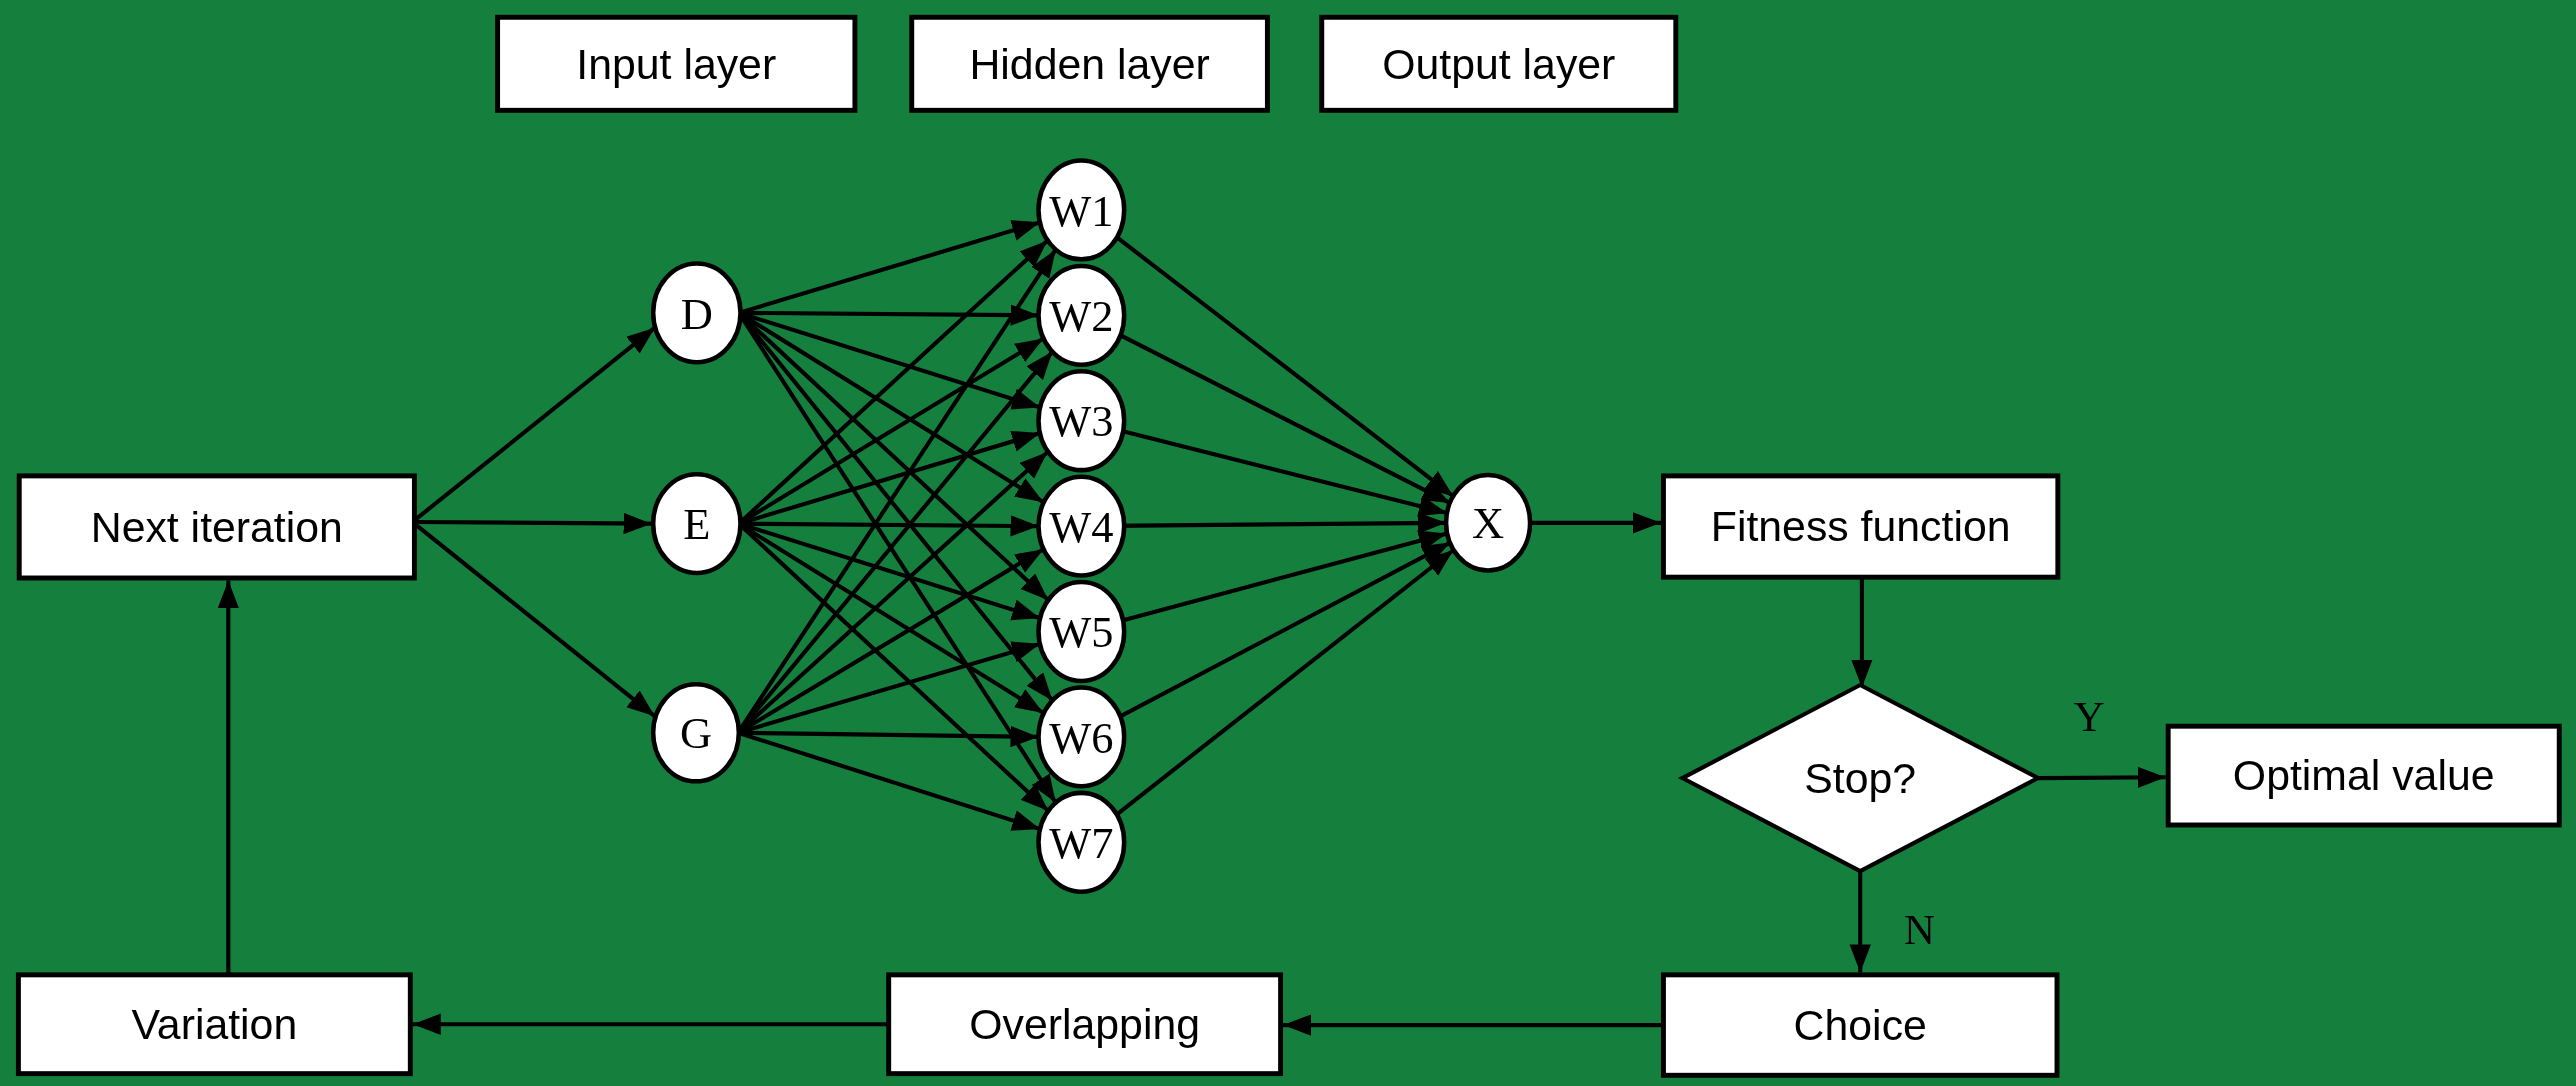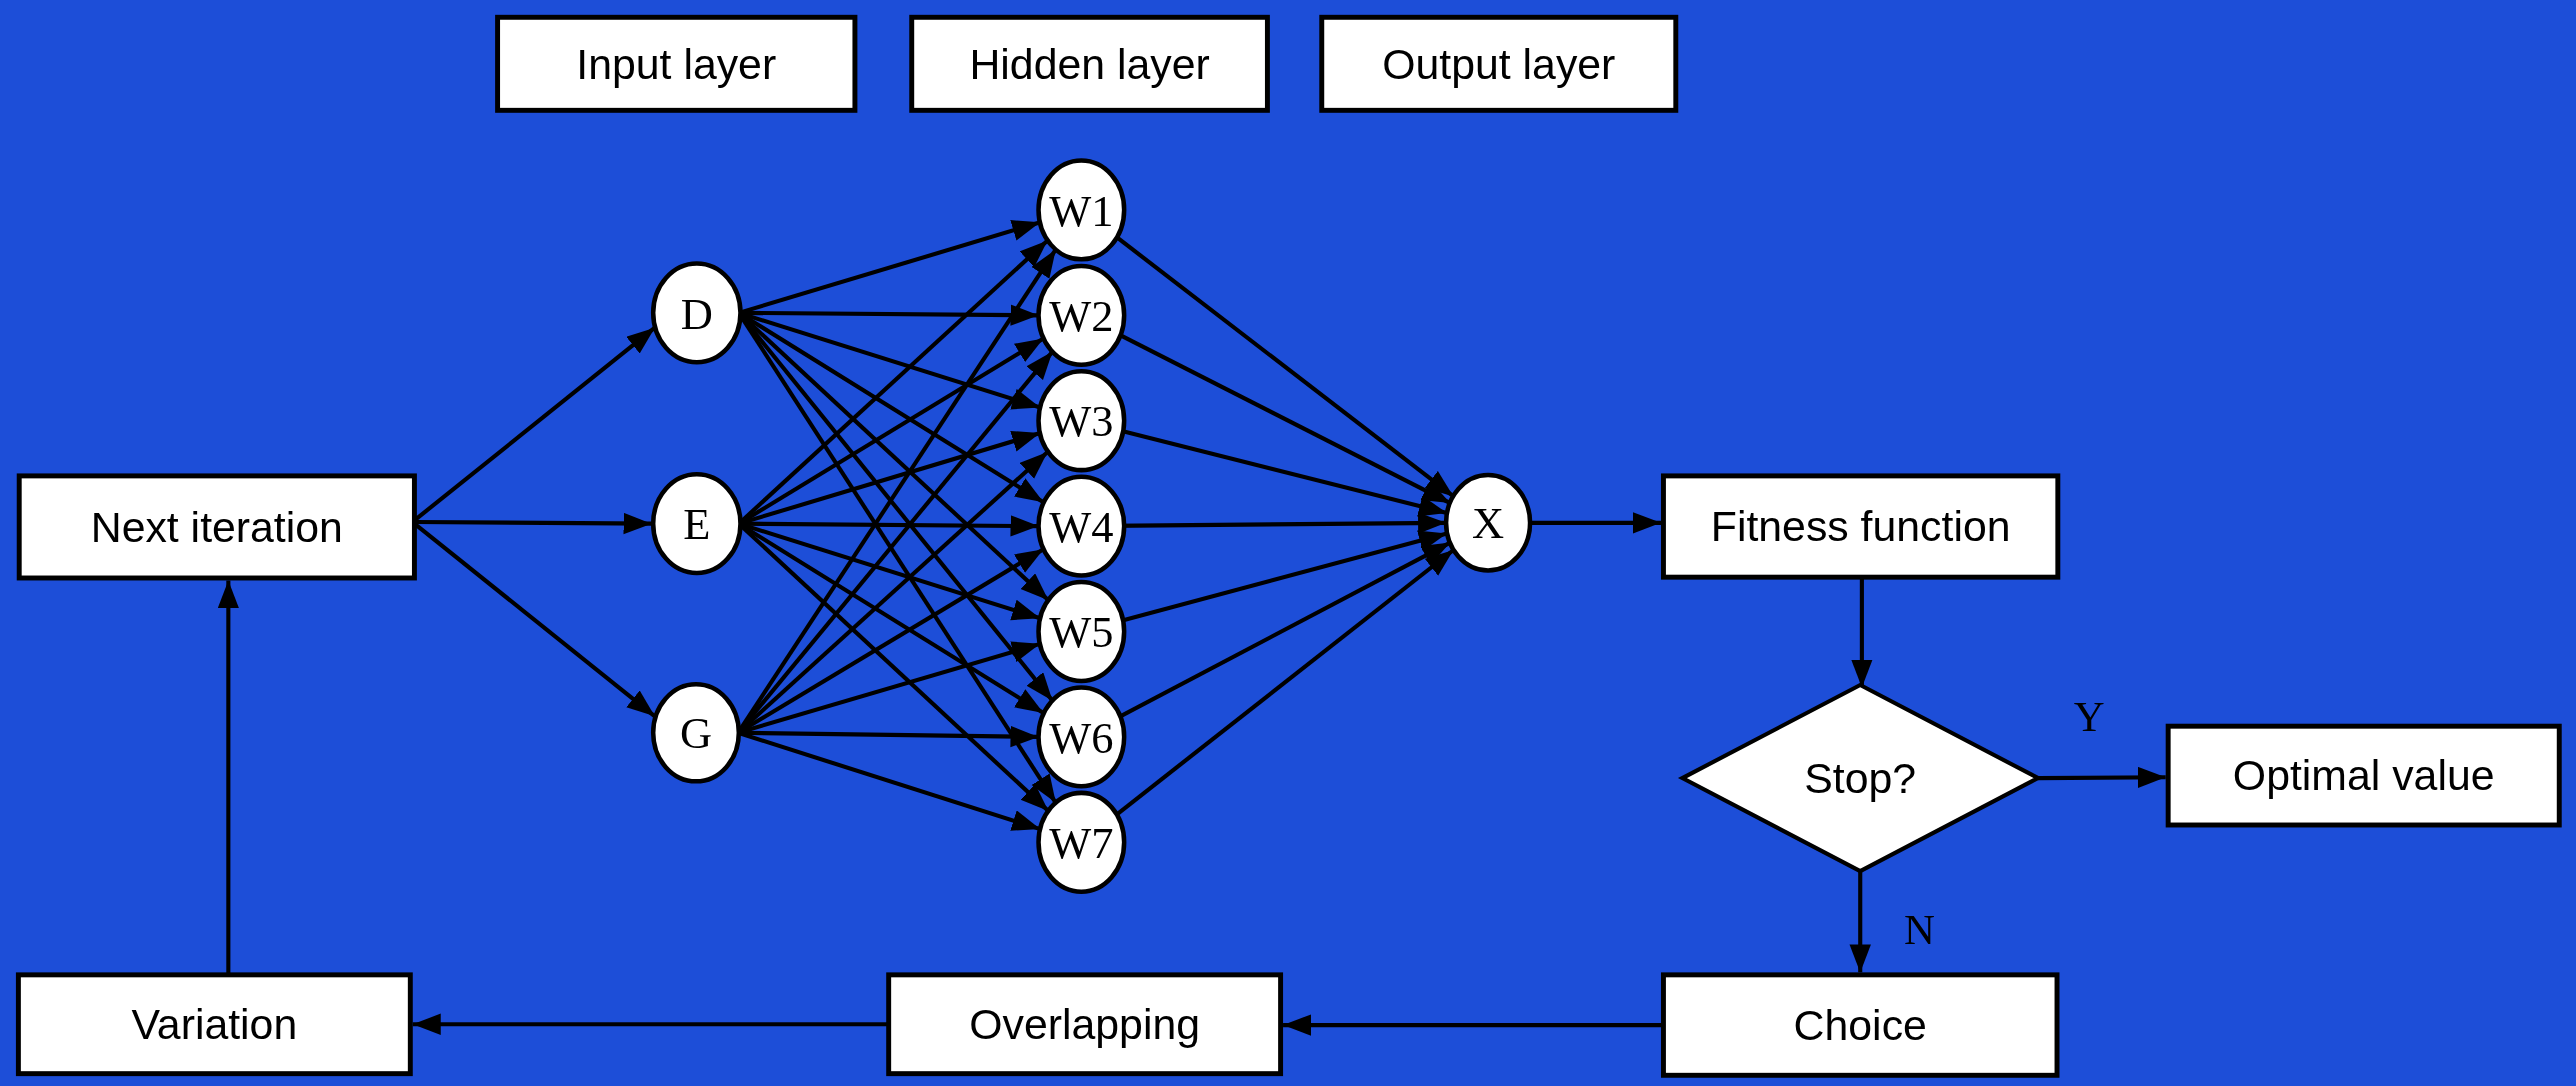--- a/index.html
+++ b/index.html
@@ -5,21 +5,21 @@
 <style>
   html, body {
     margin: 0;
     padding: 0;
     background: #ffffff;
   }
   #app {
     position: relative;
     width: 2576px;
     height: 1086px;
-    background: #1d4ed8;
+    background: #15803d;
     overflow: hidden;
   }
   svg { display: block; }
   .edge {
     stroke: #000000;
     stroke-width: 5;
     fill: none;
   }
   .shape {
     fill: #ffffff;

